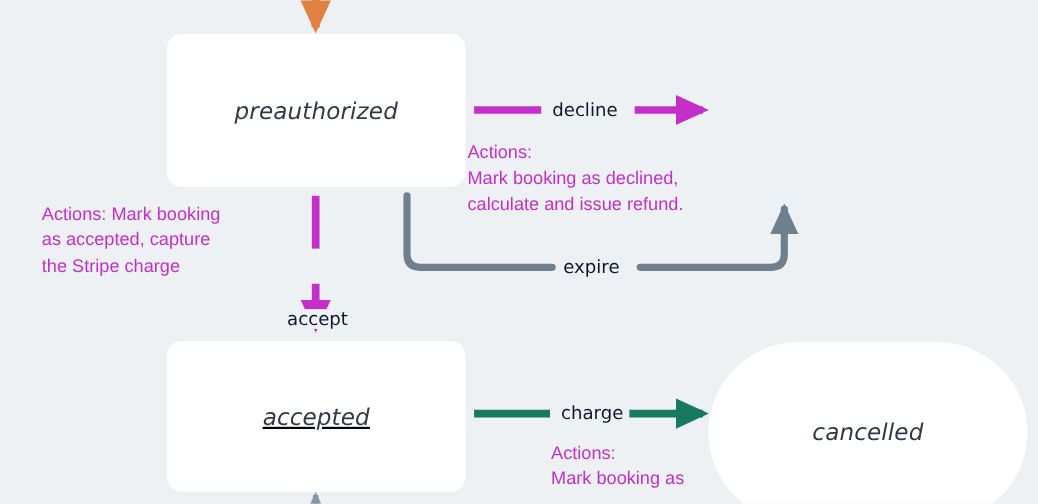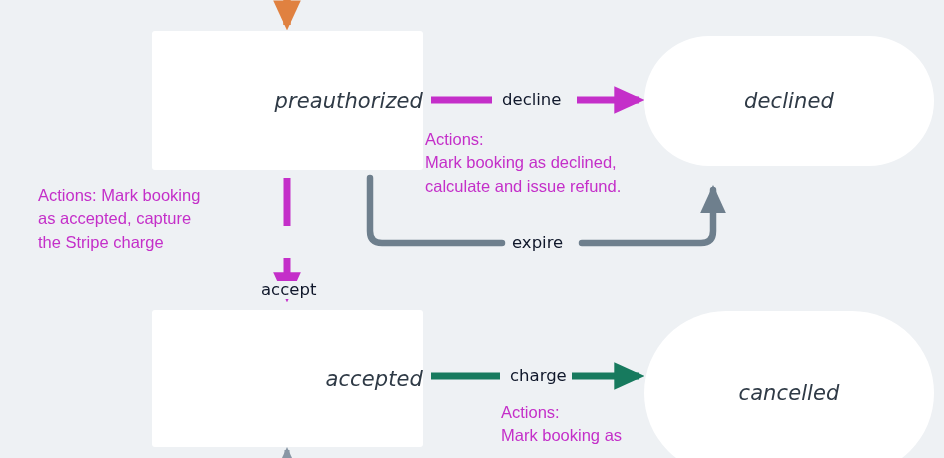--- a/index.html
+++ b/index.html
@@ -24,22 +24,21 @@
   }
   .node {
     position: absolute;
     background: #ffffff;
     box-sizing: border-box;
     display: flex;
     align-items: center;
     justify-content: center;
   }
   .node-rect {
-    border-radius: 3px;
-    justify-content: flex-end;
+    border-radius: 13px;
   }
   .node-pill {
     border-radius: 999px;
   }
   .node-label {
     font-family: "DejaVu Sans", "Liberation Sans", sans-serif;
     font-style: italic;
     font-size: 21px;
     color: #2f3a46;
     letter-spacing: 0.1px;
@@ -102,25 +101,22 @@
     <path d="M 431 376 L 500 376" stroke="#177a5e" stroke-width="7" fill="none"></path>
     <path d="M 572 376 L 639 376" stroke="#177a5e" stroke-width="7" fill="none" marker-end="url(#head-green)"></path>
 
     <path d="M 287 470 L 287 450" stroke="#8997a5" stroke-width="5" fill="none" marker-end="url(#head-gray-sm)"></path>
   </svg>
 
   <div class="node node-rect" style="left:152px; top:31px; width:271px; height:139px;">
     <span class="node-label">preauthorized</span>
   </div>
 
-  <div class="node node-pill" style="left:644px; top:36px; width:290px; height:130px;">
-    <span class="node-label">declined</span>
-  </div>
 
-  <div class="node node-rect" style="left:152px; top:310px; width:271px; height:137px;">
+  <div class="node node-rect" style="left:152px; top:310px; width:271px; height:137px;text-decoration:underline;">
     <span class="node-label">accepted</span>
   </div>
 
   <div class="node node-pill" style="left:644px; top:311px; width:290px; height:164px;">
     <span class="node-label">cancelled</span>
   </div>
 
   <div class="edge-label" style="left:497px; top:91px;">decline</div>
 
   <div class="edge-label" style="left:256px; top:233px;margin-top:48px;">accept</div>

